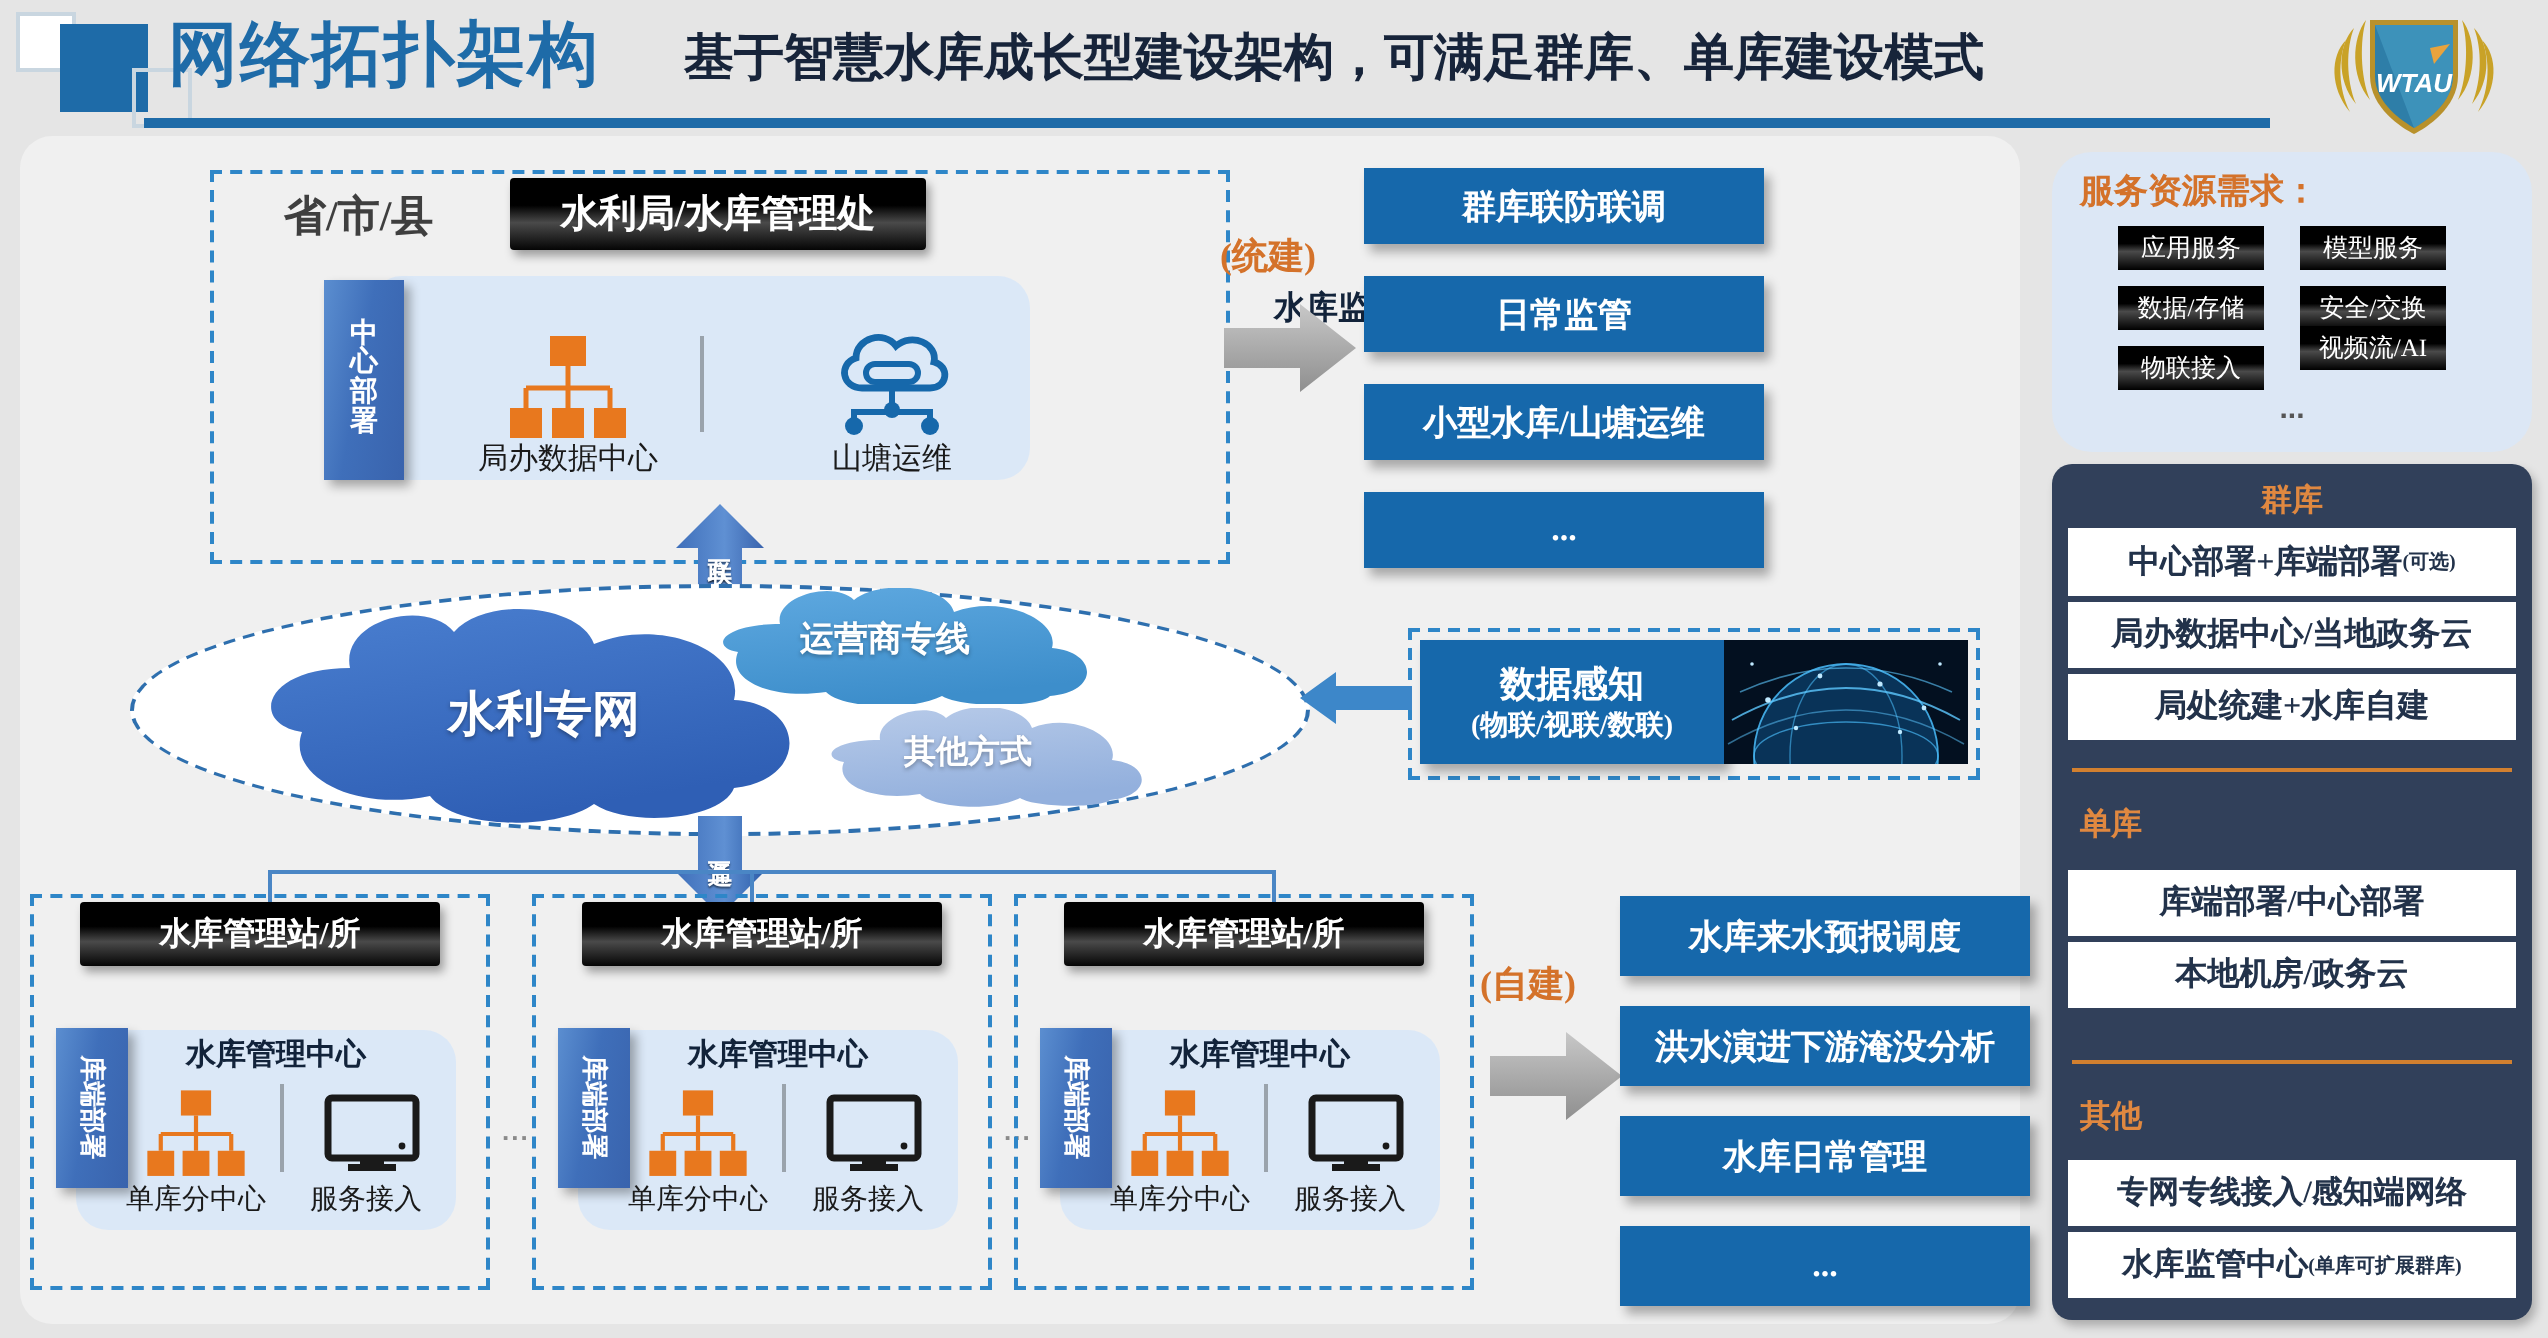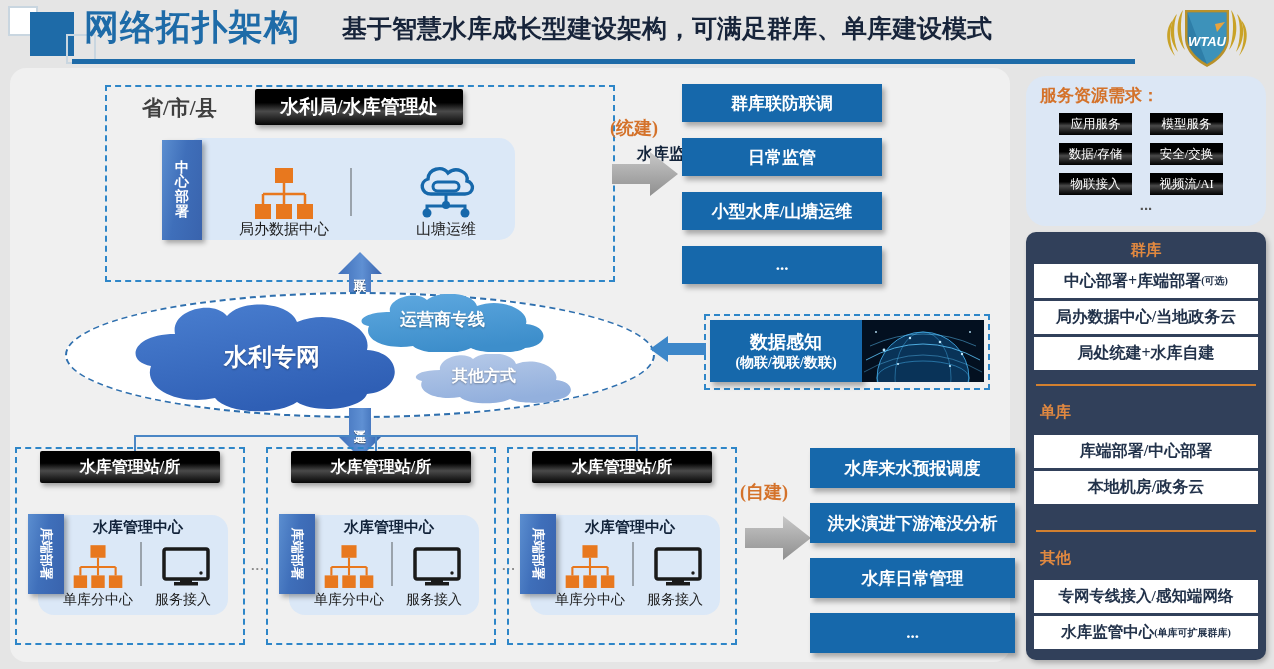--- a/index.html
+++ b/index.html
@@ -474,21 +474,21 @@
 
   </div>
 
   <div class="res-panel">
     <div class="res-title">服务资源需求：</div>
     <div class="res-chip" style="left:33px; top:37px;">应用服务</div>
     <div class="res-chip" style="left:124px; top:37px;">模型服务</div>
     <div class="res-chip" style="left:33px; top:67px;">数据/存储</div>
     <div class="res-chip" style="left:124px; top:67px;">安全/交换</div>
     <div class="res-chip" style="left:33px; top:97px;">物联接入</div>
-    <div class="res-chip" style="left:124px; top:97px;">视频流/AI</div>
+    <div class="res-chip" style="left:124px; top:87px;">视频流/AI</div>
     <div class="res-dots" style="top:120px;">...</div>
   </div>
 
   <div class="dark-panel">
 
     <div class="dp-head" style="top:8px;">群库</div>
 
     <div class="dp-row" style="top:32px; height:34px; font-size:16px;">
       <span>中心部署+库端部署</span>
         <span class="small-sup">(可选)</span>

